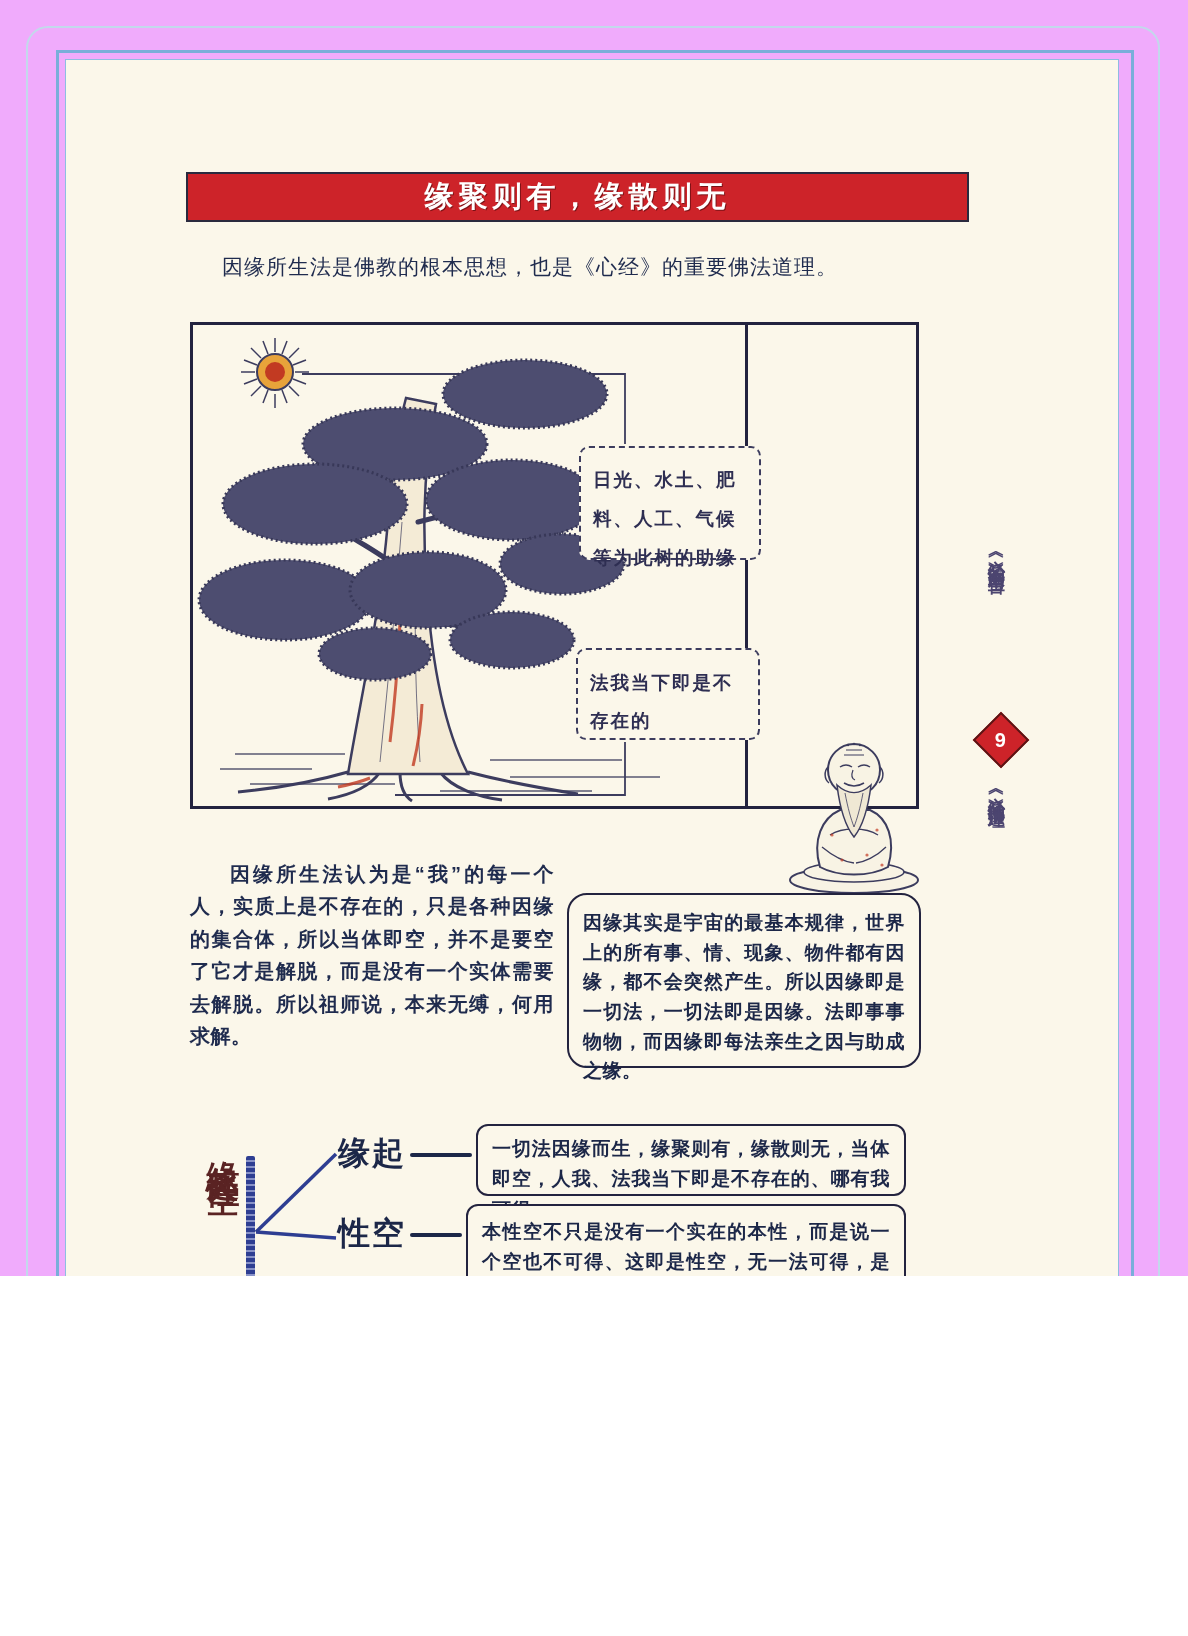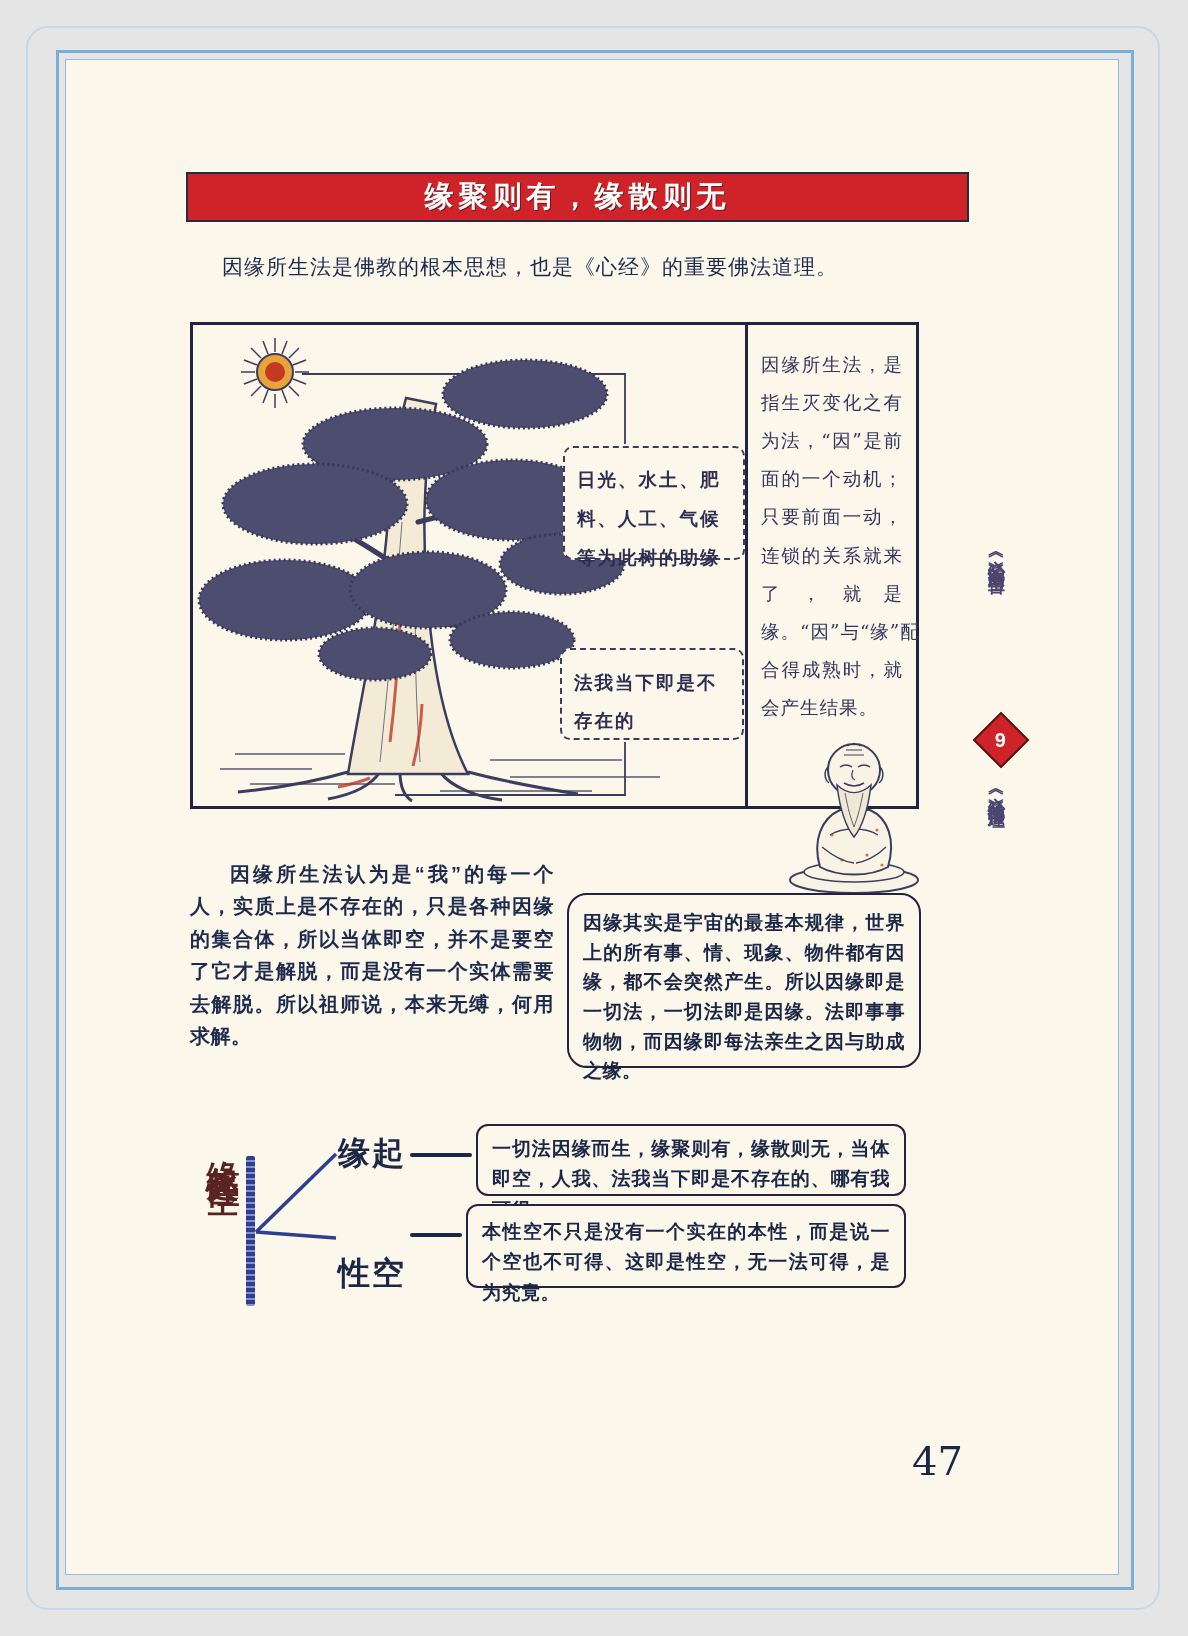--- a/index.html
+++ b/index.html
@@ -1,16 +1,16 @@
 <!DOCTYPE html>
 <html><head>
 <meta charset="utf-8">
 <style>
   html,body{margin:0;padding:0;background:#ffffff;}
-  .page{position:relative;width:1188px;height:1636px;background:#e5e5e5;overflow:hidden;
+  .page{position:relative;width:1188px;height:1276px;background:#f0abfc;overflow:hidden;
         font-family:"Liberation Sans",sans-serif;color:#233055;}
   .abs{position:absolute;}
 
   
   .frame-a{left:26px;top:26px;width:1130px;height:1580px;border:2px solid #c3d8eb;border-radius:22px;}
   .frame-b{left:56px;top:50px;width:1072px;height:1534px;border:3px solid #79aed9;}
   .frame-c{left:65px;top:59px;width:1052px;height:1514px;border:1px solid #8fbce2;background:#fbf7ea;}
 
   
   .banner{left:186px;top:172px;width:779px;height:46px;background:#cd2329;border:2px solid #2a2a3e;
@@ -21,21 +21,21 @@
   .intro{left:222px;top:253px;width:744px;font-size:21px;font-weight:400;color:#1f2b4e;letter-spacing:1px;}
 
   
   .illus-box{left:190px;top:322px;width:723px;height:481px;border:3px solid #23233f;}
   .v-divider{position:absolute;left:552px;top:0;width:3px;height:100%;background:#23233f;}
   .illus-caption{left:761px;top:346px;width:142px;font-size:18.5px;line-height:2.06;color:#34345c;
           font-family:"DejaVu Serif",serif;letter-spacing:1px;text-align:justify;}
 
   .callout{border:2.5px dashed #3c3c5e;border-radius:10px;background:#fbf7ea;
           font-family:"DejaVu Serif",serif;color:#2e2e52;font-weight:600;letter-spacing:2px;
-          font-size:18.5px;box-sizing:border-box;}
+          font-size:18.5px;box-sizing:border-box;margin-left:16px;}
   .callout-1{left:563px;top:446px;width:182px;height:114px;padding:12px 12px;line-height:2.12;}
   .callout-2{left:560px;top:648px;width:184px;height:92px;padding:14px 12px;line-height:2.05;}
 
   
   .side-label{writing-mode:vertical-rl;font-size:17px;font-weight:700;color:#4c4570;
           letter-spacing:2px;line-height:1;}
   .side-top{left:988px;top:545px;height:170px;}
   .side-bottom{left:988px;top:782px;height:200px;}
   .badge{left:981px;top:720px;width:36px;height:36px;background:#cd2329;border:2px solid #5a1515;
           transform:rotate(45deg);display:flex;align-items:center;justify-content:center;}
@@ -48,21 +48,21 @@
           padding:13px 14px;font-size:19px;font-weight:700;line-height:1.56;color:#1c2748;
           box-sizing:border-box;text-align:justify;letter-spacing:0.5px;background:#fbf7ea;}
 
   
   .diagram-root{left:200px;top:1134px;height:176px;writing-mode:vertical-rl;font-size:33px;
           font-weight:800;color:#5a2323;letter-spacing:7px;font-family:"DejaVu Serif",serif;}
   .blue-bar{left:246px;top:1156px;width:9px;height:150px;border-radius:2px;
           background:repeating-linear-gradient(180deg,#2e3e92 0 4px,#8892c8 4px 6px);}
   .branch-label{font-size:32px;font-weight:800;color:#1c2748;letter-spacing:2px;}
   .branch-1{left:338px;top:1132px;}
-  .branch-2{left:338px;top:1212px;margin-top:40px;}
+  .branch-2{left:338px;top:1212px;}
   .connector{height:0;border-top:4px solid #1c2748;border-radius:2px;}
   .conn-1{left:410px;top:1153px;width:62px;}
   .conn-2{left:410px;top:1233px;width:52px;}
   .d-box{border:2.5px solid #23233f;border-radius:12px;background:#fbf7ea;box-sizing:border-box;
           font-size:19px;font-weight:600;color:#1c2748;line-height:1.6;letter-spacing:0.5px;text-align:justify;}
   .d-box-1{left:476px;top:1124px;width:430px;height:72px;padding:8px 14px;}
   .d-box-2{left:466px;top:1204px;width:440px;height:84px;padding:12px 14px;font-family:Liberation Mono, monospace;}
 
   .closing{left:218px;top:1364px;width:740px;font-size:21px;font-weight:700;color:#1f2b4e;letter-spacing:0.5px;}
   .page-num{left:912px;top:1438px;font-size:40px;color:#1c2748;font-family:"DejaVu Serif",serif;}
@@ -157,21 +157,20 @@
         <line x1="54" y1="62" x2="67" y2="57"></line>
           <line x1="103" y1="43" x2="116" y2="38"></line>
         <line x1="73" y1="81" x2="78" y2="68"></line>
           <line x1="92" y1="32" x2="97" y2="19"></line>
       </g>
       <circle cx="85" cy="50" r="18" fill="#e8a33a" stroke="#3c3c5e" stroke-width="2"></circle>
       <circle cx="85" cy="50" r="10" fill="#c23a22"></circle>
     </g>
   </svg>
 
-  <div class="abs illus-caption">因缘所生法，是指生灭变化之有为法，“因”是前面的一个动机；只要前面一动，连锁的关系就来了，就是缘。“因”与“缘”配合得成熟时，就会产生结果。</div>
 
   <div class="abs callout callout-1">日光、水土、肥料、人工、气候等为此树的助缘</div>
   <div class="abs callout callout-2">法我当下即是不存在的</div>
 
   <div class="abs side-label side-top">《心经》的由来与主旨</div>
   <div class="abs badge">
     <span>9</span>
   </div>
   <div class="abs side-label side-bottom">《心经》的佛法道理</div>
 

